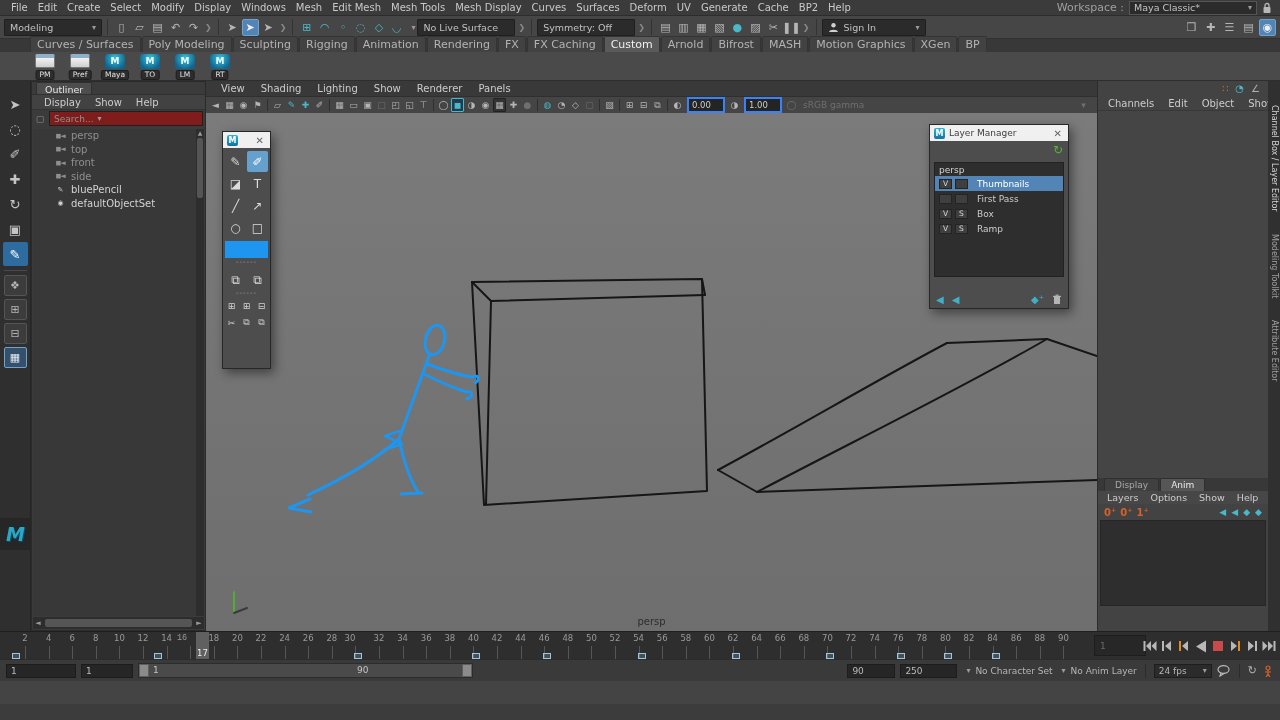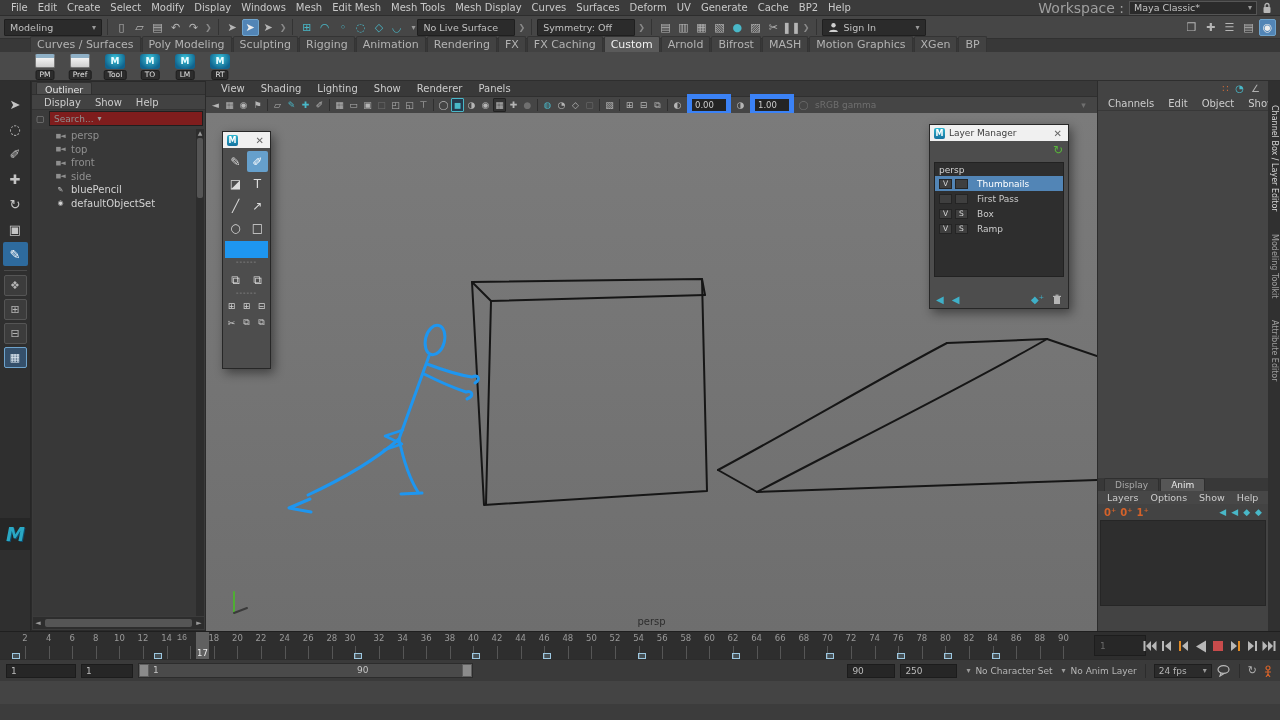--- a/index.html
+++ b/index.html
@@ -3,21 +3,21 @@
 <meta charset="utf-8">
 <style>
   html,body{margin:0;padding:0;background:#222;}
   .app{position:relative;width:1280px;height:720px;background:#444;overflow:hidden;
        font-family:"DejaVu Sans",sans-serif;color:#c8c8c8;font-size:11px;}
   
   #menubar{position:absolute;left:0;top:0;width:1280px;height:16px;background:#3b3b3b;
            border-bottom:1px solid #2d2d2d;display:flex;align-items:center;padding-left:6px;box-sizing:border-box;}
   .mitem{padding:0 5px;font-size:10px;color:#c9c9c9;}
   #workspace{margin-left:auto;display:flex;align-items:center;gap:5px;padding-right:8px;}
-  .wslabel{color:#9f9f9f;font-size:14px;margin-left:24px;}
+  .wslabel{color:#9f9f9f;font-size:11px;margin-left:24px;}
   .wsbox{width:118px;height:12px;background:#2b2b2b;border:1px solid #555;font-size:9.5px;color:#c4c4c4;
          display:flex;align-items:center;justify-content:space-between;padding:0 4px;}
   
   #statusline{position:absolute;left:0;top:16px;width:1280px;height:23px;background:#464646;
               border-bottom:1px solid #313131;display:flex;align-items:center;gap:2px;padding:0 4px;box-sizing:border-box;}
   .dropfield{background:#2b2b2b;border:1px solid #1f1f1f;height:15px;display:flex;align-items:center;
              justify-content:space-between;padding:0 5px;font-size:9.5px;color:#c0c0c0;border-radius:1px;}
   .caret{font-size:8px;color:#9a9a9a;margin-left:4px;}
   .sgroup{display:flex;align-items:center;gap:1px;}
   .sicon{width:17px;height:17px;display:flex;align-items:center;justify-content:center;font-size:11px;color:#b5b5b5;}
@@ -81,21 +81,21 @@
   #vpMenus{height:15px;display:flex;gap:2px;align-items:center;padding-left:8px;background:#393939;}
   .vmitem{padding:0 7px;font-size:10px;color:#ccc;}
   #vpToolbar{height:16px;background:#454545;border-top:1px solid #2f2f2f;border-bottom:1px solid #2a2a2a;
              display:flex;align-items:center;padding:0 3px;gap:1px;}
   .vicon{min-width:13px;height:14px;font-size:9px;color:#b5b5b5;display:flex;align-items:center;justify-content:center;}
   .vicon.teal{color:#49b8c8;}
   .vicon.hl{background:#263a4d;border:1px solid #49b8c8;color:#49b8c8;box-sizing:border-box;border-radius:1px;}
   .vicon.pressed{background:#333;border:1px solid #222;box-sizing:border-box;border-radius:1px;}
   .vicon.dim{color:#6f6f6f;}
   .vsep{width:1px;height:12px;background:#2f2f2f;margin:0 2px;}
-  .vfield{background:#242424;border:5px solid #3b82f6;height:12px;min-width:28px;font-size:8.5px;color:#ccc;
+  .vfield{background:#242424;border:2px solid #3b82f6;height:12px;min-width:28px;font-size:8.5px;color:#ccc;
           display:flex;align-items:center;padding:0 3px;margin:0 2px;}
   .vlabel-dim{color:#6f6f6f;font-size:9px;margin:0 4px;}
   .vend{margin-left:auto;margin-right:4px;}
   #vpCanvas{position:absolute;left:0;top:32px;width:891px;height:518px;background:linear-gradient(#7b7b7b,#6e6e6e);overflow:hidden;}
   #perspLabel{position:absolute;bottom:4px;width:100%;text-align:center;color:#2e2e2e;font-size:10px;}
   
   .floatwin{position:absolute;background:#4d4d4d;border:1px solid #272727;box-shadow:3px 4px 10px rgba(0,0,0,.45);}
   .fw-title{height:16px;background:#f0f0f0;display:flex;align-items:center;padding:0 4px;gap:4px;}
   .mlogo{width:11px;height:11px;background:linear-gradient(#2fb6cf,#15719f);color:#fff;font-size:8px;font-weight:bold;
          display:flex;align-items:center;justify-content:center;border-radius:2px;}
@@ -316,21 +316,21 @@
       <div class="shitem">
         <div class="shicon-window"></div>
         <span class="shlabel">PM</span>
       </div>
       <div class="shitem">
         <div class="shicon-window"></div>
         <span class="shlabel">Pref</span>
       </div>
       <div class="shitem">
         <div class="shicon-maya">M</div>
-        <span class="shlabel">Tool</span>
+        <span class="shlabel">Maya</span>
       </div>
       <div class="shitem">
         <div class="shicon-maya">M</div>
         <span class="shlabel">TO</span>
       </div>
       <div class="shitem">
         <div class="shicon-maya">M</div>
         <span class="shlabel">LM</span>
       </div>
       <div class="shitem">

